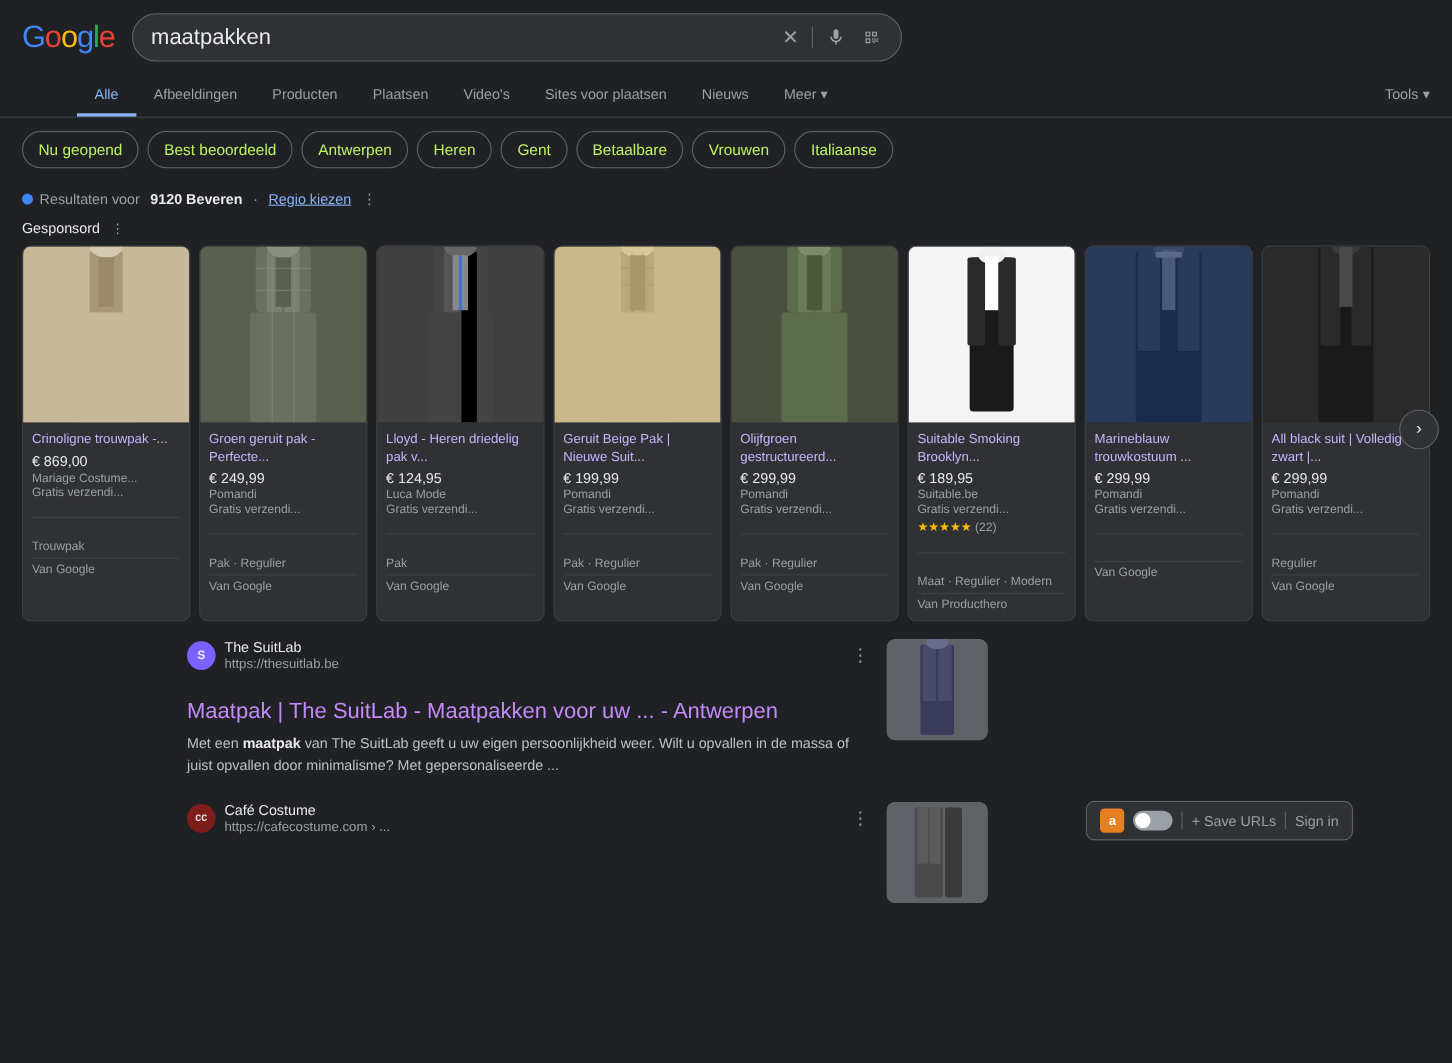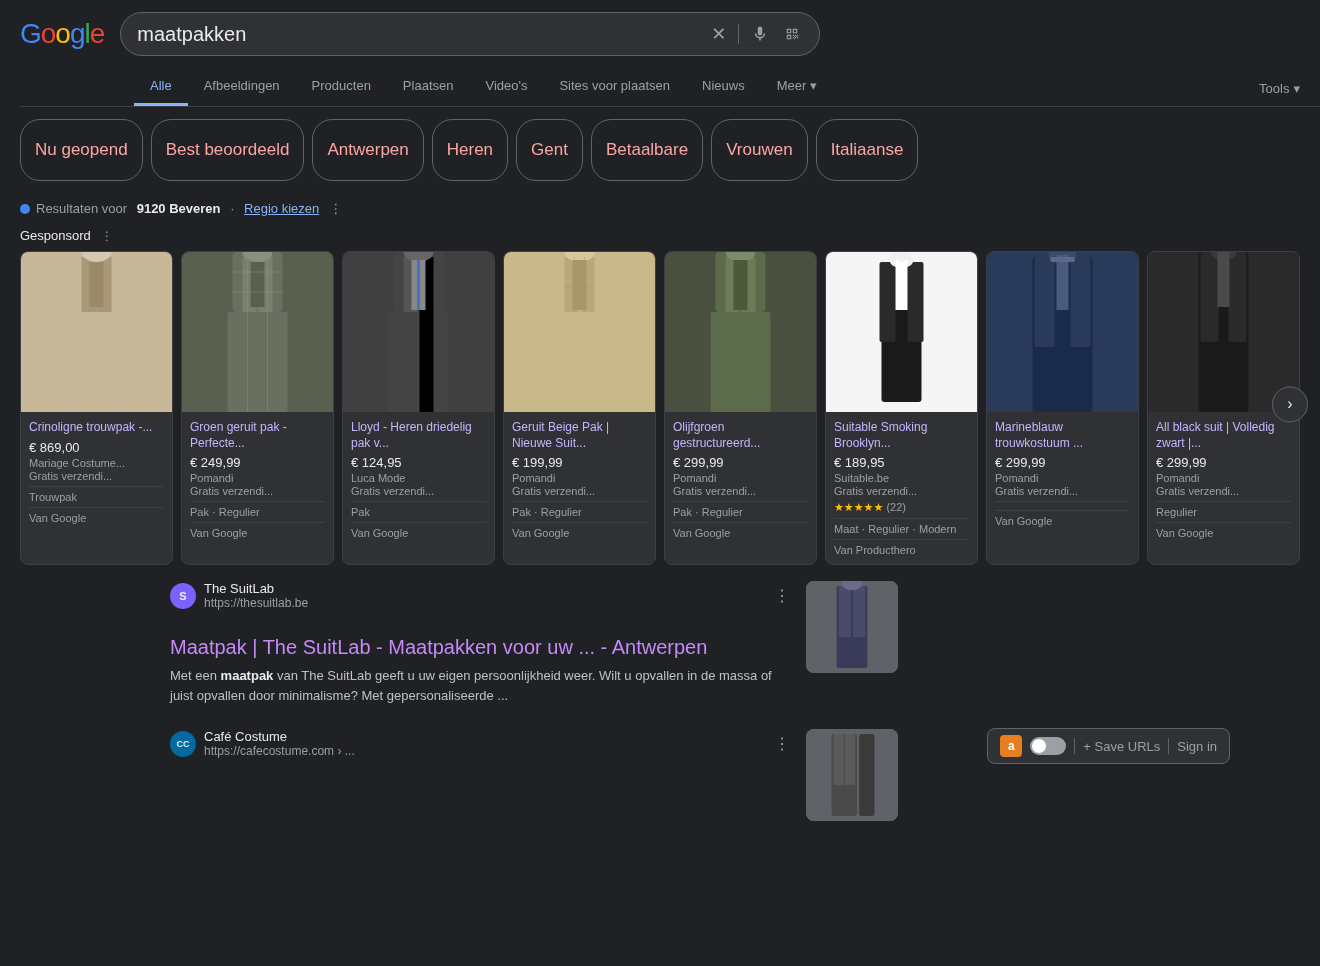--- a/index.html
+++ b/index.html
@@ -70,25 +70,24 @@
     }
     .divider-line {
       width: 1px;
       height: 20px;
       background: #5f6368;
     }
 
     
     .nav-bar {
       display: flex;
-      align-items: flex-end;
-      padding: 0 20px 0 114px;
+      align-items: flex-start;
+      padding: 0 20px 0 70px;
       border-bottom: 1px solid #3c4043;
       justify-content: space-between;
-      margin-left: 20px;
     }
     .nav-tabs {
       display: flex;
       gap: 0;
     }
     .nav-tab {
       padding: 10px 16px;
       font-size: 13px;
       color: #9aa0a6;
       cursor: pointer;
@@ -111,25 +110,25 @@
     }
 
     
     .filter-bar {
       display: flex;
       gap: 8px;
       padding: 12px 20px;
       flex-wrap: wrap;
     }
     .chip {
-      padding: 20px 14px;
+      padding: 8px 14px;
       border: 1px solid #5f6368;
       border-radius: 20px;
-      font-size: 17px;
-      color: #fca5a5;
+      font-size: 14px;
+      color: #bef264;
       cursor: pointer;
       background: transparent;
       white-space: nowrap;
     }
 
     
     .results-info {
       padding: 8px 20px;
       font-size: 13px;
       color: #9aa0a6;
@@ -233,22 +232,22 @@
       overflow: hidden;
       text-overflow: ellipsis;
     }
     .stars {
       color: #fbbc04;
       font-size: 11px;
     }
     .product-category {
       font-size: 11px;
       color: #9aa0a6;
-      margin-top: 4px;
-      padding-top: 4px;
+      margin-top: 16px;
+      padding-top: 20px;
       border-top: 1px solid #3c4043;
     }
     .van-google {
       font-size: 11px;
       color: #9aa0a6;
       margin-top: 4px;
       padding-top: 4px;
       border-top: 1px solid #3c4043;
     }
 
@@ -670,21 +669,21 @@
         <rect x="32" y="5" width="12" height="50" fill="#4a4a6a" rx="1"></rect>
         <rect x="46" y="5" width="12" height="50" fill="#4a4a6a" rx="1"></rect>
         <ellipse cx="45" cy="3" rx="10" ry="6" fill="#6a6a8a"></ellipse>
       </svg>
     </div>
   </div>
 
   <div class="result-item">
     <div class="result-text">
       <div class="result-site">
-        <div class="site-favicon" style="background:#0369a1; font-size:9px;">CC</div>
+        <div class="site-favicon" style="background:#7f1d1d; font-size:9px;font-family:Liberation Mono, monospace;">CC</div>
         <div class="site-info">
           <div class="site-name">Café Costume</div>
           <div class="site-url">https://cafecostume.com › ...</div>
         </div>
         <span class="three-dots-inline">⋮</span>
       </div>
     </div>
     <div class="result-thumbnail">
       <svg viewBox="0 0 90 90" xmlns="http://www.w3.org/2000/svg">
         <rect width="90" height="90" fill="#5f6368"></rect>

